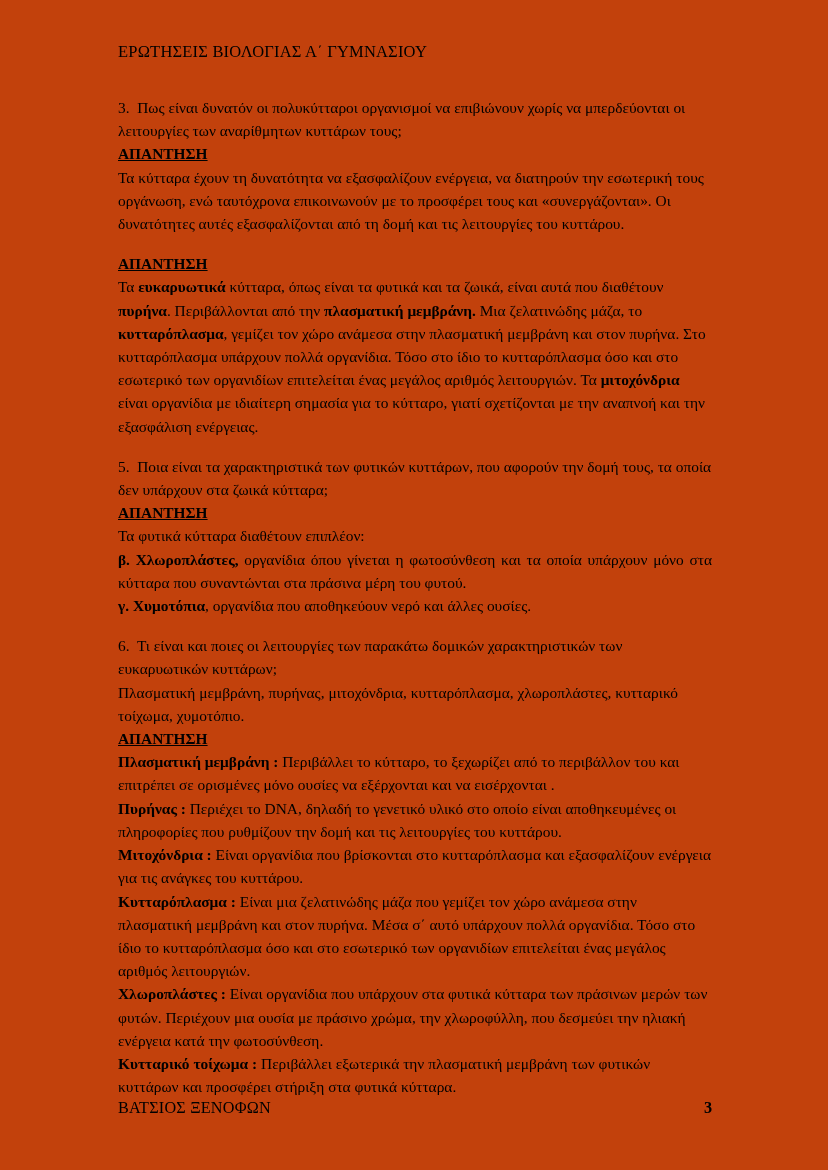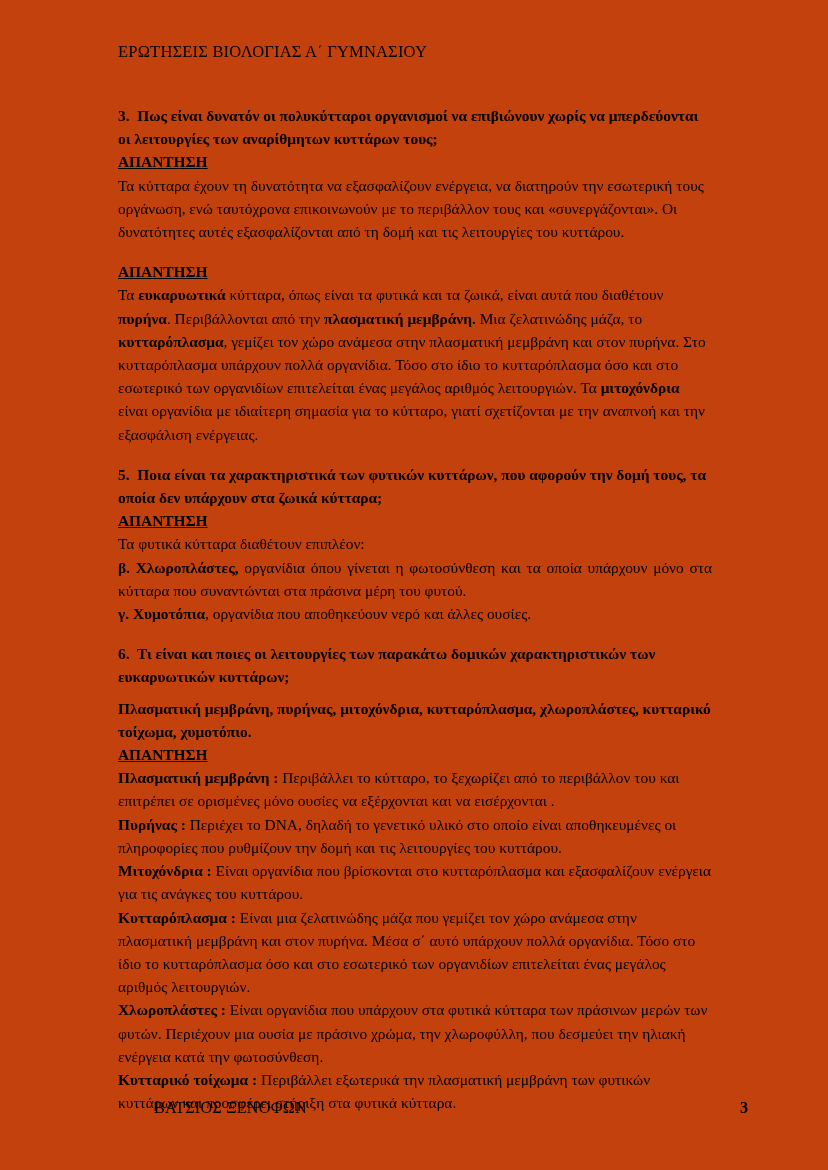--- a/index.html
+++ b/index.html
@@ -43,41 +43,39 @@
   p {
     margin: 0;
     font-size: 15.4px;
     line-height: 23.2px;
     text-align: left;
   }
   p.justify {
     text-align: justify;
   }
   .q-title {
-    font-weight: bold;
-    margin-top: 8px;
+    font-weight: normal;
   }
   .answer-label {
     font-weight: bold;
     text-decoration: underline;
     display: inline-block;
   }
   b, .b {
     font-weight: bold;
     font-family: Liberation Serif, serif;
   }
   .page-footer {
     position: absolute;
     left: 118px;
     bottom: 52px;
     width: 594px;
     display: flex;
     justify-content: space-between;
     align-items: baseline;
-    margin-left: 36px;
   }
   .footer-name {
     font-size: 16.2px;
     letter-spacing: 0.2px;
   }
   .footer-page {
     font-size: 16.2px;
     font-weight: bold;
   }
 </style>
@@ -86,21 +84,21 @@
 
 <div class="page">
 
   <div class="page-header">ΕΡΩΤΗΣΕΙΣ ΒΙΟΛΟΓΙΑΣ Α΄ ΓΥΜΝΑΣΙΟΥ</div>
 
   <div class="content">
 
     <div class="qblock">
       <p class="q-title"><span>3.</span>&nbsp; <span>Πως είναι δυνατόν οι πολυκύτταροι οργανισμοί να επιβιώνουν χωρίς να μπερδεύονται οι λειτουργίες των αναρίθμητων κυττάρων τους;</span></p>
       <p><span class="answer-label">ΑΠΑΝΤΗΣΗ</span></p>
-      <p>Τα κύτταρα έχουν τη δυνατότητα να εξασφαλίζουν ενέργεια, να διατηρούν την εσωτερική τους οργάνωση, ενώ ταυτόχρονα επικοινωνούν με το περιβάλλον τους και «συνεργάζονται». Οι δυνατότητες αυτές εξασφαλίζονται από τη δομή και τις λειτουργίες του κυττάρου.</p>
+      <p>Τα κύτταρα έχουν τη δυνατότητα να εξασφαλίζουν ενέργεια, να διατηρούν την εσωτερική τους οργάνωση, ενώ ταυτόχρονα επικοινωνούν με το προσφέρει τους και «συνεργάζονται». Οι δυνατότητες αυτές εξασφαλίζονται από τη δομή και τις λειτουργίες του κυττάρου.</p>
     </div>
 
     <div class="qblock">
       <p><span class="answer-label">ΑΠΑΝΤΗΣΗ</span></p>
       <p><span>Τα </span><b>ευκαρυωτικά</b><span> κύτταρα, όπως είναι τα φυτικά και τα ζωικά, είναι αυτά που διαθέτουν </span><b>πυρήνα</b><span>. Περιβάλλονται από την </span><b>πλασματική μεμβράνη.</b><span> Μια ζελατινώδης μάζα, το </span><b>κυτταρόπλασμα</b><span>, γεμίζει τον χώρο ανάμεσα στην πλασματική μεμβράνη και στον πυρήνα. Στο κυτταρόπλασμα υπάρχουν πολλά οργανίδια. Τόσο στο ίδιο το κυτταρόπλασμα όσο και στο εσωτερικό των οργανιδίων επιτελείται ένας μεγάλος αριθμός λειτουργιών. Τα </span><b>μιτοχόνδρια</b><span> είναι οργανίδια με ιδιαίτερη σημασία για το κύτταρο, γιατί σχετίζονται με την αναπνοή και την εξασφάλιση ενέργειας.</span></p>
     </div>
 
     <div class="qblock">
       <p class="q-title"><span>5.</span>&nbsp; <span>Ποια είναι τα χαρακτηριστικά των φυτικών κυττάρων, που αφορούν την δομή τους, τα οποία δεν υπάρχουν στα ζωικά κύτταρα;</span></p>
       <p><span class="answer-label">ΑΠΑΝΤΗΣΗ</span></p>

